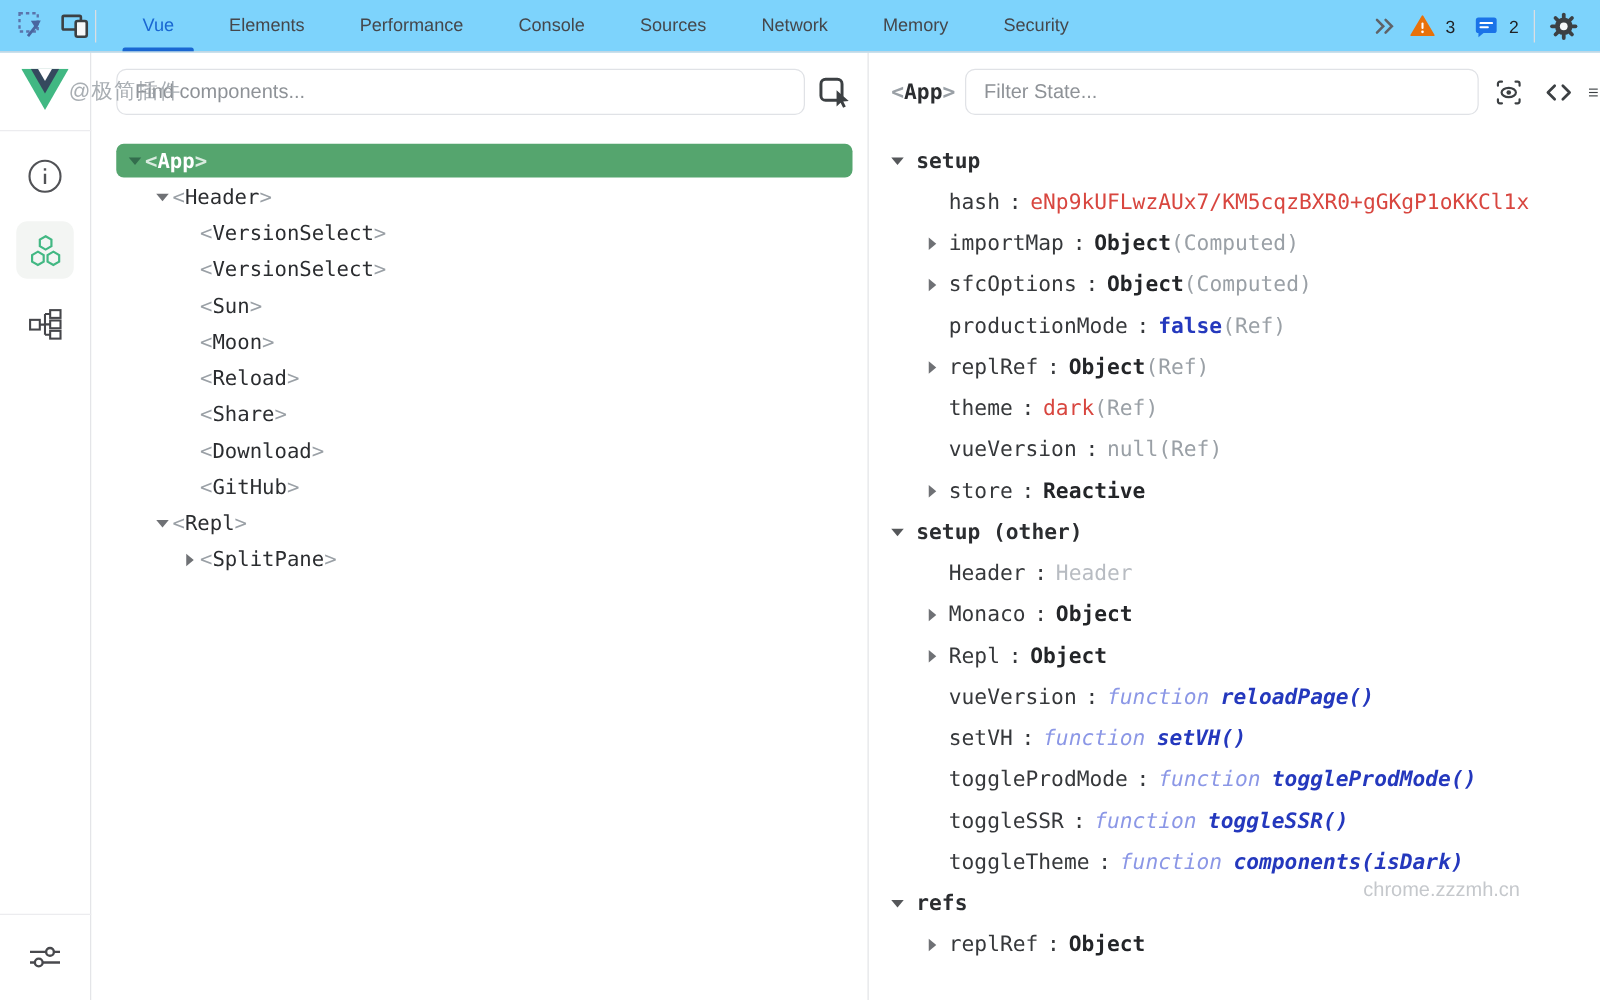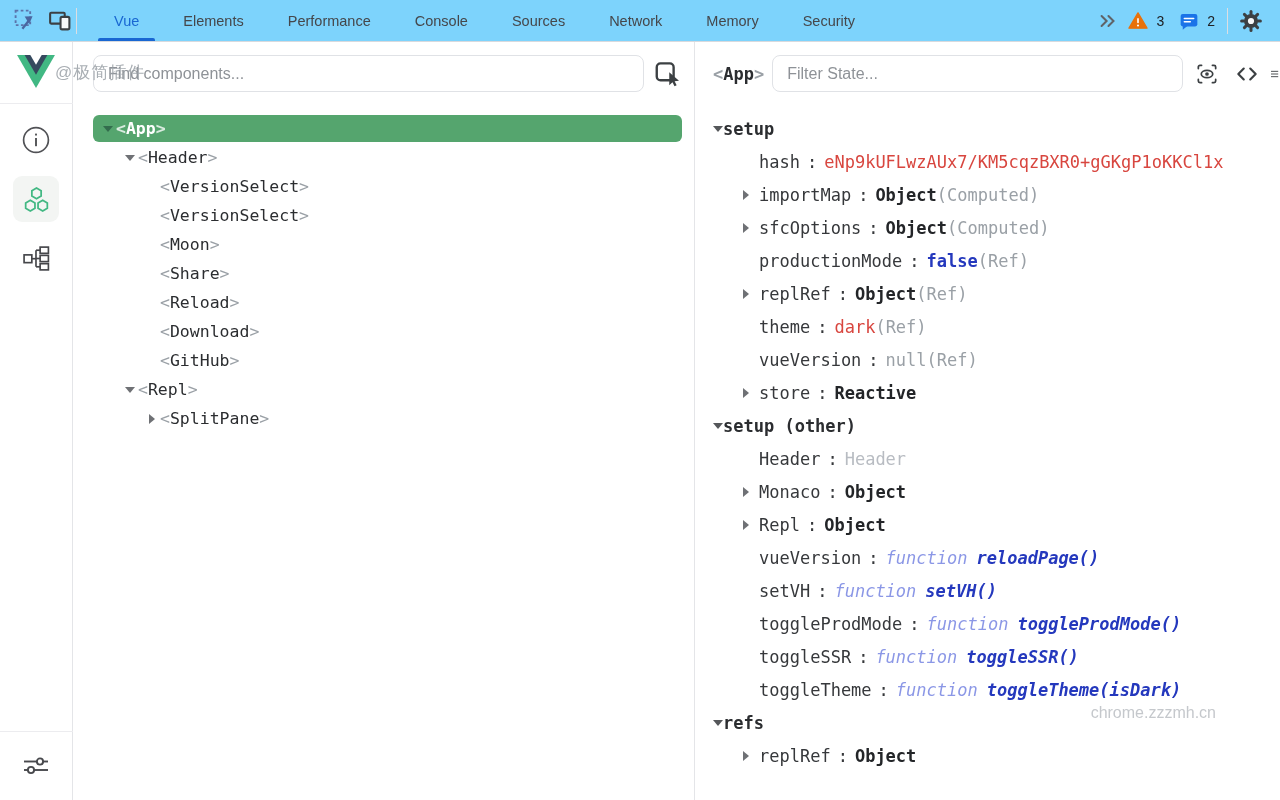--- a/index.html
+++ b/index.html
@@ -53,21 +53,21 @@
   
   .state-panel{flex:1;overflow:hidden;display:flex;flex-direction:column;position:relative}
   .state-head{display:flex;align-items:center;padding:13px 0 12px 18px;gap:8px;flex:none}
   .sel-tag{font-family:"DejaVu Sans Mono",monospace;font-size:17px;font-weight:bold;color:#2b2d30;flex:none}
   .burger-wrap{width:9px;height:24px;overflow:hidden;flex:none;display:flex;align-items:center;background:none;border:none;padding:0}
 
   .state-list{padding-top:8px;font-family:"DejaVu Sans Mono",monospace;font-size:17px}
   .srow{height:33px;display:flex;align-items:center;white-space:nowrap}
   .srow.section{padding-left:18px;font-weight:bold;color:#2b2d30}
   .srow.section .tri-down{border-top-color:#55575a}
-  .srow.section .label{}
+  .srow.section .label{margin-left:10px}
   .srow.prop{padding-left:48px}
   .arrow-slot{width:16px;flex:none;display:flex;align-items:center}
   .skey{color:#36383b}
   .colon{color:#36383b;margin:0 7px}
   .seg-object{font-weight:bold;color:#232528}
   .seg-paren{color:#9aa0a6}
   .seg-string{color:#d8463f}
   .seg-bool{color:#2438bd;font-weight:bold}
   .seg-null{color:#9aa0a6}
   .seg-faded{color:#b8bcc2}
@@ -237,29 +237,33 @@
           <div class="trow" style="padding-left: 50px;">
             <span class="tri-slot"></span>
             <span class="ttag"><span class="bracket">&lt;</span>VersionSelect<span class="bracket">&gt;</span></span>
           </div>
           <div class="trow" style="padding-left: 50px;">
             <span class="tri-slot"></span>
             <span class="ttag"><span class="bracket">&lt;</span>VersionSelect<span class="bracket">&gt;</span></span>
           </div>
           <div class="trow" style="padding-left: 50px;">
             <span class="tri-slot"></span>
+            <span class="ttag"><span class="bracket">&lt;</span>Sun<span class="bracket">&gt;</span></span>
+          </div>
+          <div class="trow" style="padding-left: 50px;">
+            <span class="tri-slot"></span>
             <span class="ttag"><span class="bracket">&lt;</span>Moon<span class="bracket">&gt;</span></span>
           </div>
           <div class="trow" style="padding-left: 50px;">
             <span class="tri-slot"></span>
+            <span class="ttag"><span class="bracket">&lt;</span>Reload<span class="bracket">&gt;</span></span>
+          </div>
+          <div class="trow" style="padding-left: 50px;">
+            <span class="tri-slot"></span>
             <span class="ttag"><span class="bracket">&lt;</span>Share<span class="bracket">&gt;</span></span>
-          </div>
-          <div class="trow" style="padding-left: 50px;">
-            <span class="tri-slot"></span>
-            <span class="ttag"><span class="bracket">&lt;</span>Reload<span class="bracket">&gt;</span></span>
           </div>
           <div class="trow" style="padding-left: 50px;">
             <span class="tri-slot"></span>
             <span class="ttag"><span class="bracket">&lt;</span>Download<span class="bracket">&gt;</span></span>
           </div>
           <div class="trow" style="padding-left: 50px;">
             <span class="tri-slot"></span>
             <span class="ttag"><span class="bracket">&lt;</span>GitHub<span class="bracket">&gt;</span></span>
           </div>
           <div class="trow" style="padding-left: 28px;">
@@ -426,21 +430,21 @@
             <span class="skey">toggleSSR</span>
             <span class="colon">:</span>
             <span class="seg-fnkw">function</span>
             <span class="seg-fnname">toggleSSR()</span>
           </div>
           <div class="srow prop">
             <span class="arrow-slot"></span>
             <span class="skey">toggleTheme</span>
             <span class="colon">:</span>
             <span class="seg-fnkw">function</span>
-            <span class="seg-fnname">toggleTheme(isDark)</span>
+            <span class="seg-fnname">components(isDark)</span>
           </div>
           <div class="srow section">
             <span class="tri tri-down"></span>
             <span class="label">refs</span>
           </div>
           <div class="srow prop">
             <span class="arrow-slot">
               <span class="tri tri-right"></span>
             </span>
             <span class="skey">replRef</span>

